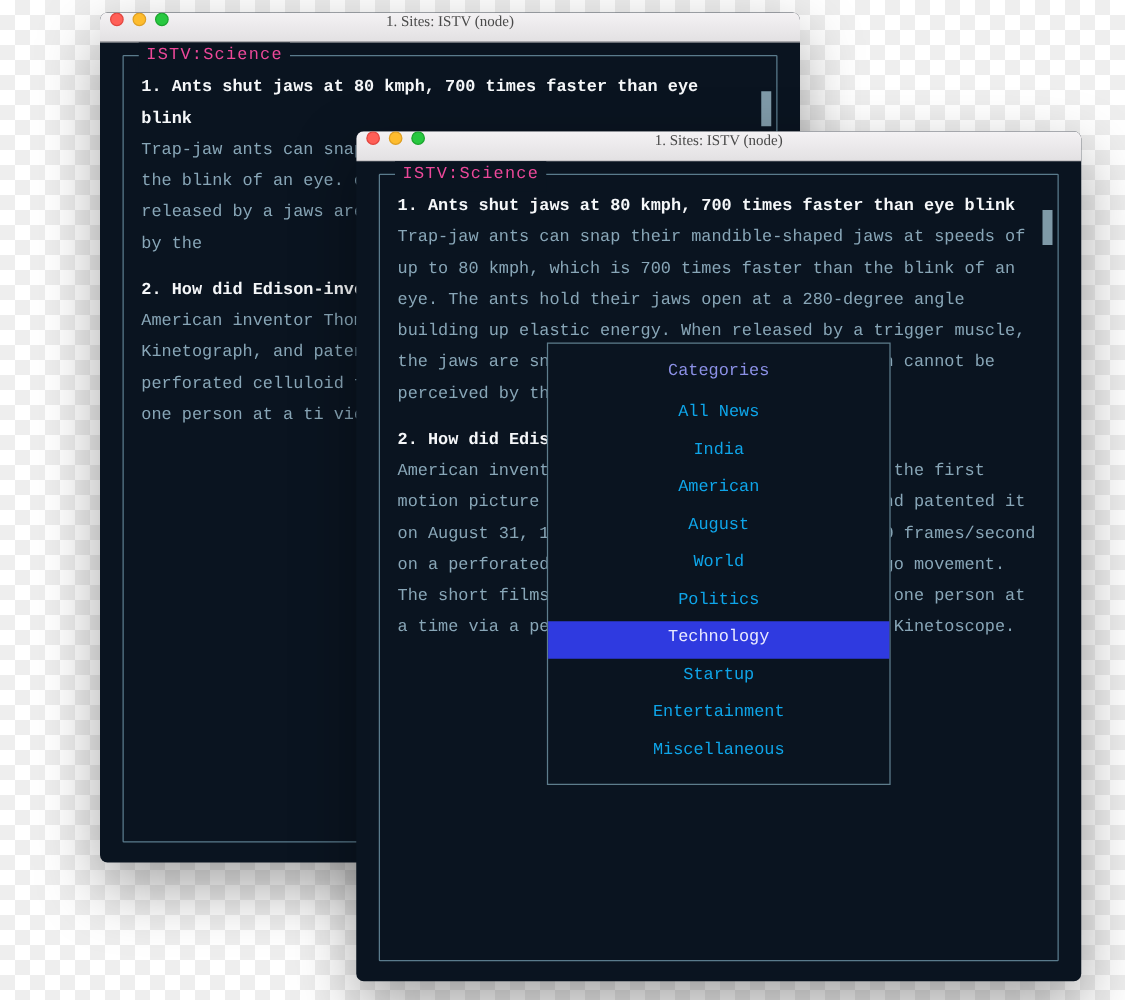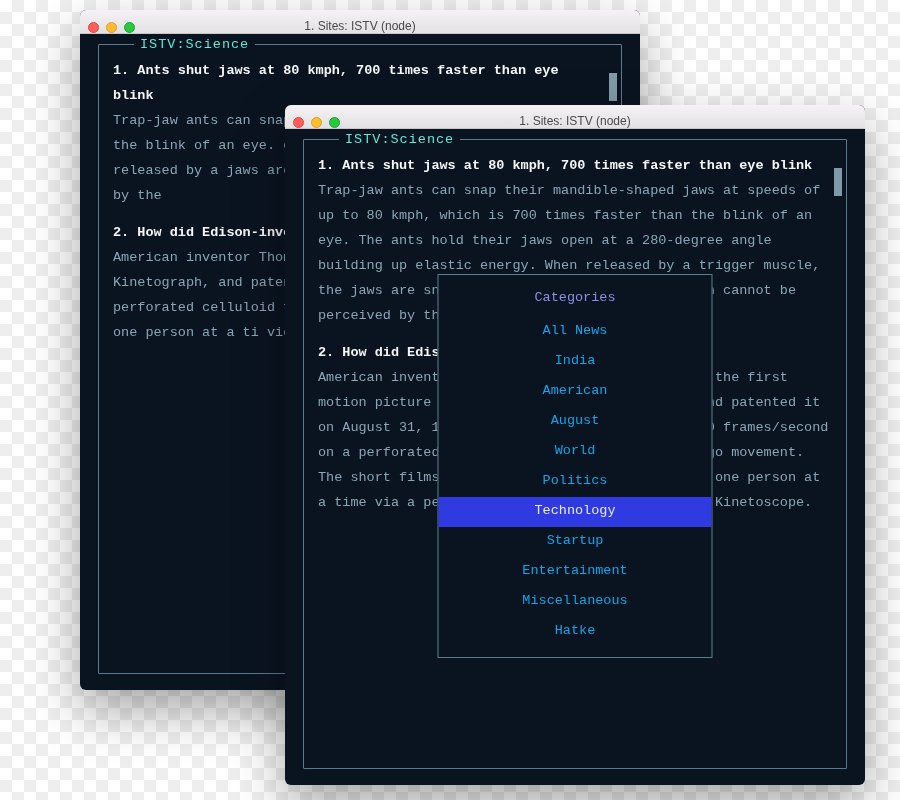--- a/index.html
+++ b/index.html
@@ -26,23 +26,23 @@
     display: flex;
     flex-direction: column;
   }
   .win-back { left: 80px; top: 10px; width: 560px; height: 680px; }
   .win-front { left: 285px; top: 105px; width: 580px; height: 680px; }
   .titlebar {
     height: 24px;
     background: linear-gradient(#f4f2f4, #e3e1e3);
     border-bottom: 1px solid #c9c7c9;
     display: flex;
-    align-items: flex-end;
+    align-items: flex-start;
     padding: 0 8px;
-    font-family: Liberation Sans, sans-serif;
+    font-family: Liberation Serif, serif;
     font-size: 12px;
     color: #4a4a4a;
     position: relative;
   }
   .traffic { display: flex; gap: 7px; }
   .dot { width: 11px; height: 11px; border-radius: 50%; }
   .dot.red { background:#ff5f57; border:1px solid #e24640; }
   .dot.yellow { background:#febc2e; border:1px solid #dfa024; }
   .dot.green { background:#28c840; border:1px solid #1ba52e; }
   .titlebar .title { position:absolute; left:0; right:0; text-align:center; pointer-events:none; }
@@ -61,23 +61,22 @@
     padding: 14px 14px 10px 14px;
     position: relative;
     height: 100%;
   }
   .frame-label {
     position: absolute;
     top: -0.9em;
     left: 12px;
     background: #0a1420;
     padding: 0 6px;
-    color: #5eead4;
+    color: #ec4899;
     letter-spacing: 1px;
-    margin-left: 23px;
   }
   .headline { color: #f5f7f9; font-weight: 600; }
   .story { margin-bottom: 12px; }
   .scroll-ind {
     position: absolute;
     top: 28px; right: 4px;
     width: 8px; height: 28px;
     background: #7f9aa8;
   }
   .menu-overlay {
@@ -170,17 +169,16 @@
           <div class="menu-item">All News</div>
           <div class="menu-item">India</div>
           <div class="menu-item">American</div>
           <div class="menu-item">August</div>
           <div class="menu-item">World</div>
           <div class="menu-item">Politics</div>
           <div class="menu-item selected">Technology</div>
           <div class="menu-item">Startup</div>
           <div class="menu-item">Entertainment</div>
           <div class="menu-item">Miscellaneous</div>
-          <div class="menu-item">Hatke</div>
         </div>
     </div>
   </div>
 </div>
 
 </body></html>

